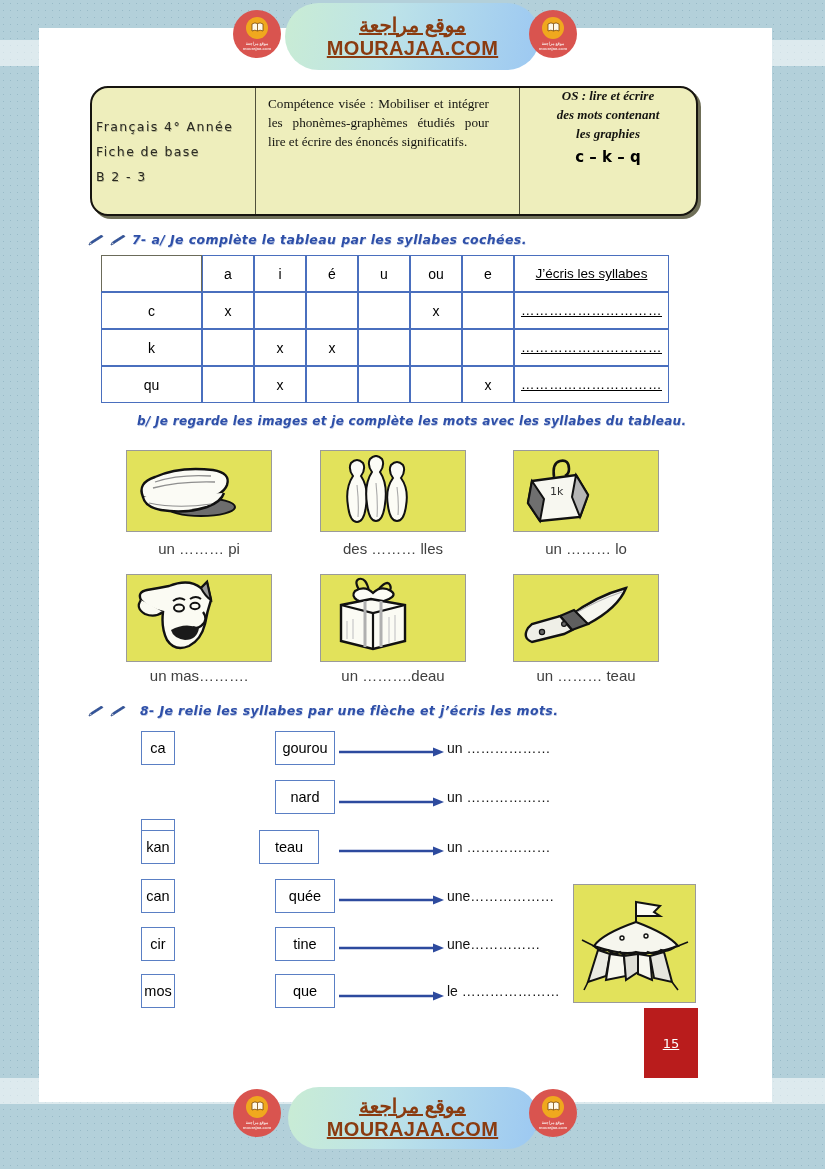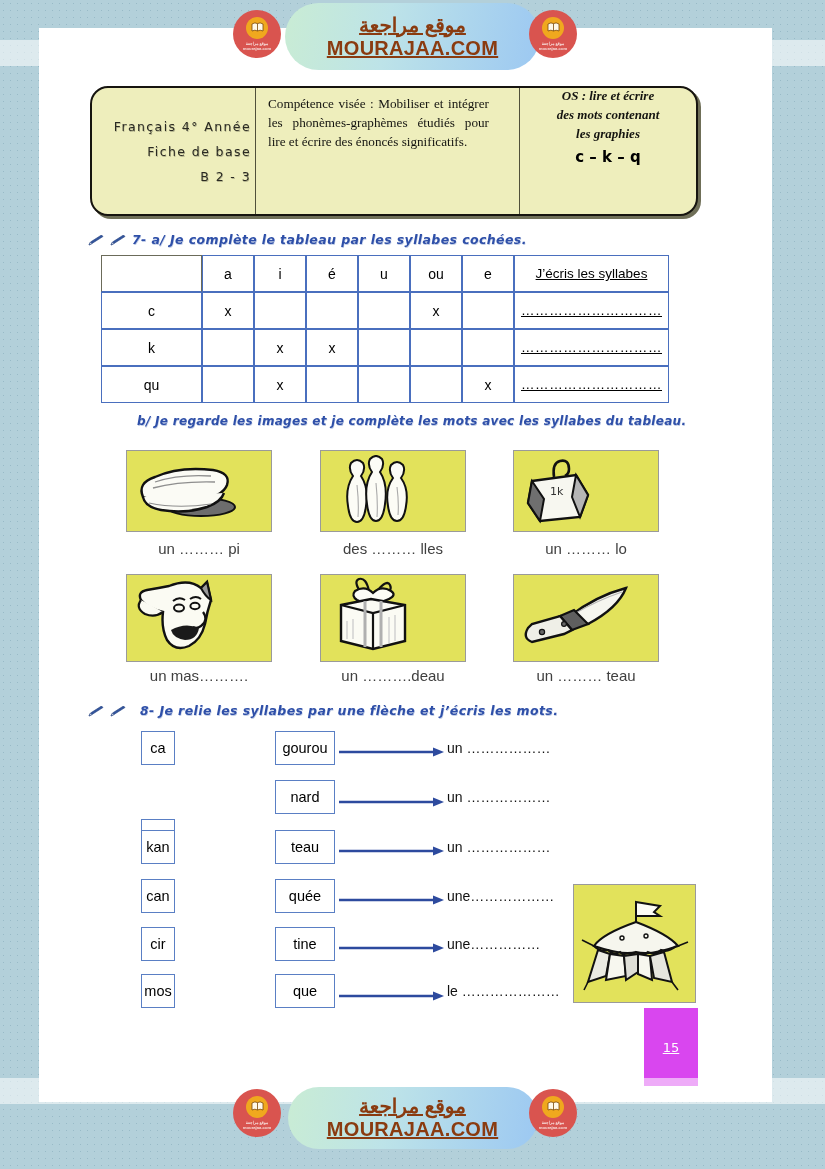--- a/index.html
+++ b/index.html
@@ -135,21 +135,21 @@
     background: #eeeebc;
     box-shadow: 3px 3px 0 #6f6f58;
     display: flex;
     overflow: hidden;
   }
   .hb-left {
     width: 155px;
     border-right: 1.6px solid #50503a;
     display: flex;
     flex-direction: column;
-    align-items: flex-end;
+    align-items: flex-start;
     justify-content: center;
     gap: 10px;
     padding: 0 4px;
   }
   .hb-left span {
     font-size: 12.5px;
     color: #2a2a22;
     letter-spacing: 1.4px;
     font-family: "DejaVu Sans", sans-serif;
     text-shadow: .6px .6px 0 #b7b790;
@@ -340,22 +340,22 @@
     display: flex;
     align-items: center;
     justify-content: center;
     overflow: hidden;
   }
   .page-num {
     position: absolute;
     left: 644px;
     top: 1008px;
     width: 54px;
-    height: 78px;
-    background: #d946ef;
+    height: 70px;
+    background: #b91c1c;
     color: #ffffff;
     font-size: 13px;
     display: flex;
     align-items: center;
     justify-content: center;
     font-family: "DejaVu Sans", sans-serif;
     text-decoration: underline;
   }
 </style>
 </head>
@@ -542,21 +542,21 @@
 
   <div class="syl-box box-a" style="left:102px; top:703px;">ca</div>
   <div class="syl-box box-a" style="left:102px; top:752px;margin-top:39px;">cou</div>
   <div class="syl-box box-a" style="left:102px; top:802px;">kan</div>
   <div class="syl-box box-a" style="left:102px; top:851px;">can</div>
   <div class="syl-box box-a" style="left:102px; top:899px;">cir</div>
   <div class="syl-box box-a" style="left:102px; top:946px;">mos</div>
 
   <div class="syl-box box-b" style="left:236px; top:703px;">gourou</div>
   <div class="syl-box box-b" style="left:236px; top:752px;">nard</div>
-  <div class="syl-box box-b" style="left:236px; top:802px;">teau</div>
+  <div class="syl-box box-b" style="left:220px; top:802px;">teau</div>
   <div class="syl-box box-b" style="left:236px; top:851px;">quée</div>
   <div class="syl-box box-b" style="left:236px; top:899px;">tine</div>
   <div class="syl-box box-b" style="left:236px; top:946px;">que</div>
 
   <div class="arrow" style="left:300px; top:715px;">
     <svg width="108" height="10" viewBox="0 0 108 10">
         <path d="M0 5 L94 5" stroke="#2d4a9e" stroke-width="2.4"></path>
         <path d="M94 0.5 L105 5 L94 9.5 Z" fill="#2d4a9e"></path>
       </svg>
   </div>

